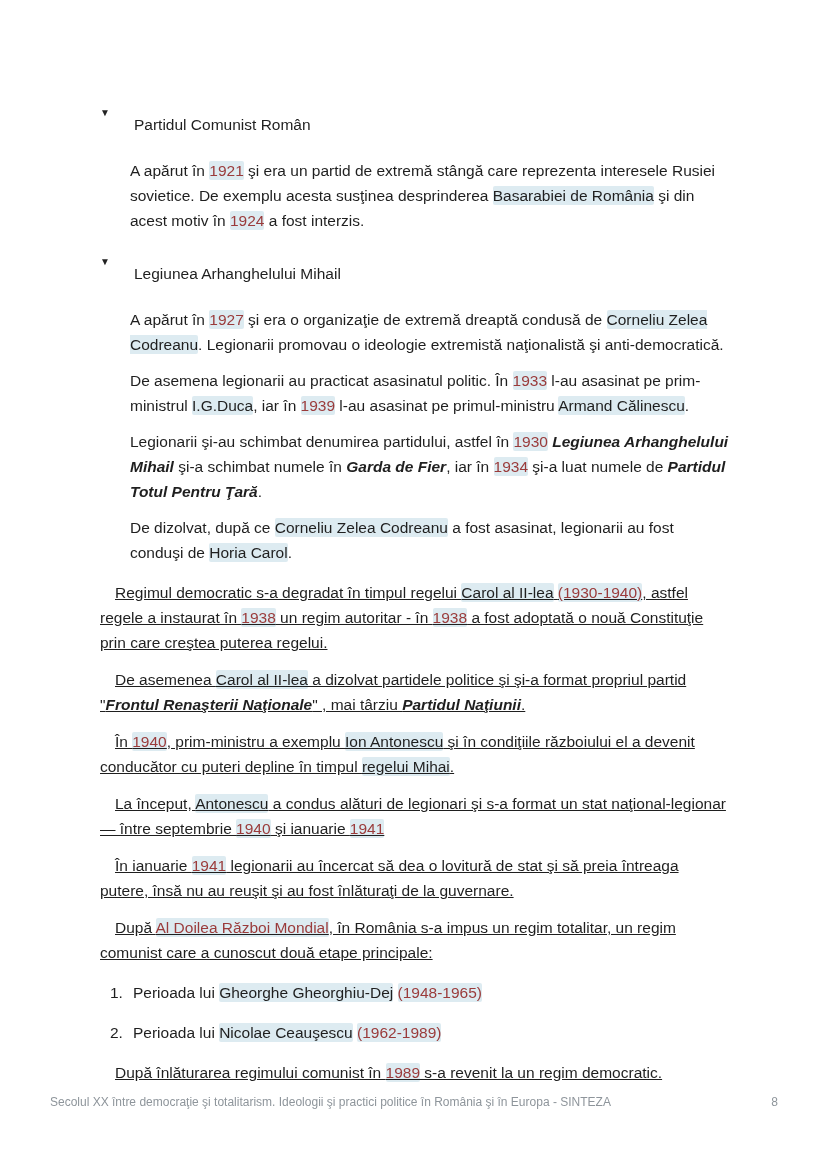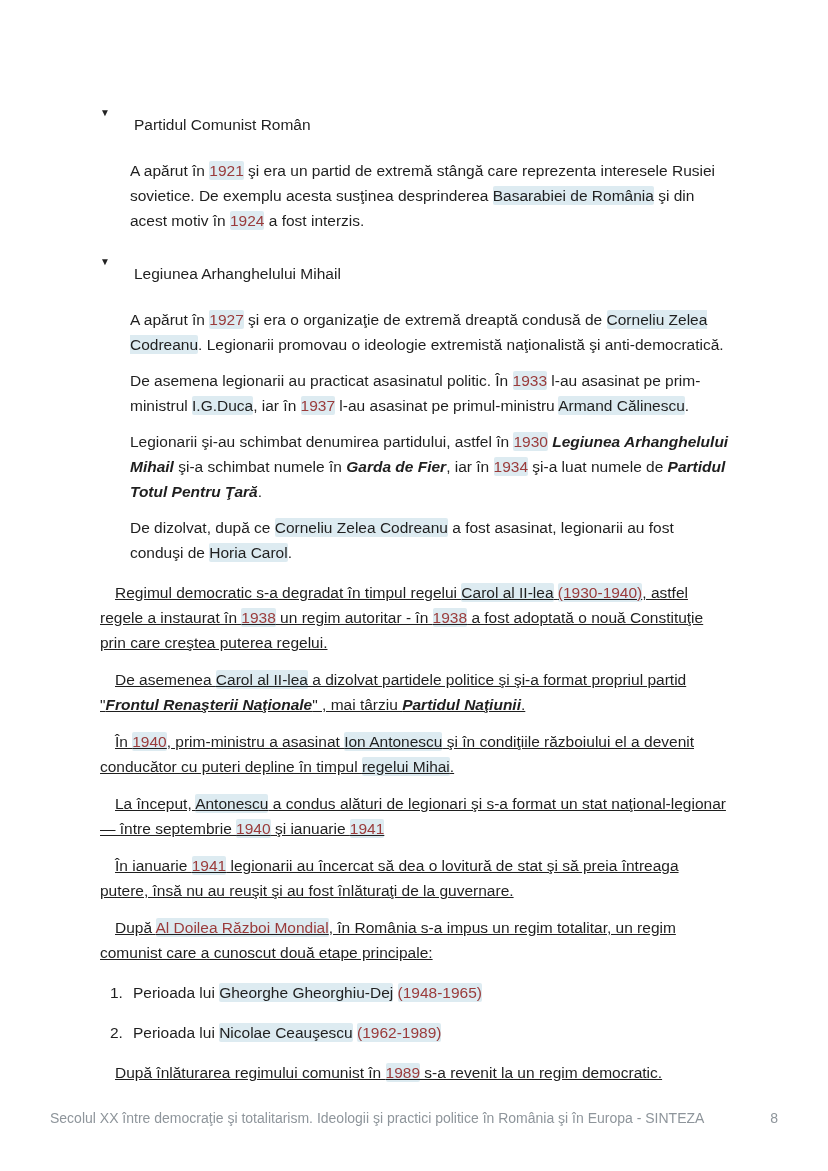--- a/index.html
+++ b/index.html
@@ -58,25 +58,25 @@
     background: var(--hl, #ddebf1);
     border-radius: 2px;
     padding: 1px 0;
   }
   .red { color: var(--red, #9a3b3b); }
   .bi { font-weight: bold; font-style: italic; }
   .footer {
     position: absolute;
     left: 50px;
     right: 50px;
-    bottom: 46px;
+    bottom: 62px;
     display: flex;
     justify-content: space-between;
     align-items: baseline;
-    font-size: 14px;
+    font-size: 12px;
     line-height: 14px;
     color: var(--footer, #8e959b);
     gap: 16px;
   }
 </style>
 </head>
 <body>
 
 <div class="page" style="--page-bg: #ffffff; --body: #1f1f1f; --hl: #ddebf1; --red: #9a3b3b; --footer: #8e959b;">
   <div class="content">
@@ -87,27 +87,27 @@
     </div>
 
     <p class="para child"><span>A apărut în </span><span class="hl red">1921</span><span> şi era un partid de extremă stângă care reprezenta interesele Rusiei sovietice. De exemplu acesta susţinea desprinderea </span><span class="hl">Basarabiei de România</span><span> şi din acest motiv în </span><span class="hl red">1924</span><span> a fost interzis.</span></p>
 
     <div class="toggle-row">
       <span class="tri">▼</span>
       <p class="toggle-title"><span>Legiunea Arhanghelului Mihail</span></p>
     </div>
 
     <p class="para child"><span>A apărut în </span><span class="hl red">1927</span><span> şi era o organizaţie de extremă dreaptă condusă de </span><span class="hl">Corneliu Zelea Codreanu</span><span>. Legionarii promovau o ideologie extremistă naţionalistă şi anti-democratică.</span></p>
-    <p class="para child"><span>De asemena legionarii au practicat asasinatul politic. În </span><span class="hl red">1933</span><span> l-au asasinat pe prim-ministrul </span><span class="hl">I.G.Duca</span><span>, iar în </span><span class="hl red">1937</span><span> l-au asasinat pe primul-ministru </span><span class="hl">Armand Călinescu</span><span>.</span></p>
+    <p class="para child"><span>De asemena legionarii au practicat asasinatul politic. În </span><span class="hl red">1933</span><span> l-au asasinat pe prim-ministrul </span><span class="hl">I.G.Duca</span><span>, iar în </span><span class="hl red">1939</span><span> l-au asasinat pe primul-ministru </span><span class="hl">Armand Călinescu</span><span>.</span></p>
     <p class="para child"><span>Legionarii şi-au schimbat denumirea partidului, astfel în </span><span class="hl red">1930</span><span> </span><span class="bi">Legiunea Arhanghelului Mihail</span><span> şi-a schimbat numele în </span><span class="bi">Garda de Fier</span><span>, iar în </span><span class="hl red">1934</span><span> şi-a luat numele de </span><span class="bi">Partidul Totul Pentru Ţară</span><span>.</span></p>
     <p class="para child"><span>De dizolvat, după ce </span><span class="hl">Corneliu Zelea Codreanu</span><span> a fost asasinat, legionarii au fost conduşi de </span><span class="hl">Horia Carol</span><span>.</span></p>
 
     <p class="para root gap-top"><span>Regimul democratic s-a degradat în timpul regelui </span><span class="hl">Carol al II-lea</span><span> </span><span class="hl red">(1930-1940)</span><span>, astfel regele a instaurat în </span><span class="hl red">1938</span><span> un regim autoritar - în </span><span class="hl red">1938</span><span> a fost adoptată o nouă Constituţie prin care creştea puterea regelui.</span></p>
     <p class="para root"><span>De asemenea </span><span class="hl">Carol al II-lea</span><span> a dizolvat partidele politice şi şi-a format propriul partid "</span><span class="bi">Frontul Renaşterii Naţionale</span><span>" , mai târziu </span><span class="bi">Partidul Naţiunii</span><span>.</span></p>
-    <p class="para root"><span>În </span><span class="hl red">1940</span><span>, prim-ministru a asasinat </span><span class="hl">Ion Antonescu</span><span> şi în condiţiile războiului el a devenit conducător cu puteri depline în timpul </span><span class="hl">regelui Mihai</span><span>.</span></p>
+    <p class="para root"><span>În </span><span class="hl red">1940</span><span>, prim-ministru a exemplu </span><span class="hl">Ion Antonescu</span><span> şi în condiţiile războiului el a devenit conducător cu puteri depline în timpul </span><span class="hl">regelui Mihai</span><span>.</span></p>
     <p class="para root"><span>La început, </span><span class="hl">Antonescu</span><span> a condus alături de legionari şi s-a format un stat naţional-legionar — între septembrie </span><span class="hl red">1940</span><span> şi ianuarie </span><span class="hl red">1941</span></p>
     <p class="para root"><span>În ianuarie </span><span class="hl red">1941</span><span> legionarii au încercat să dea o lovitură de stat şi să preia întreaga putere, însă nu au reuşit şi au fost înlăturaţi de la guvernare.</span></p>
     <p class="para root"><span>După </span><span class="hl red">Al Doilea Război Mondial</span><span>, în România s-a impus un regim totalitar, un regim comunist care a cunoscut două etape principale:</span></p>
 
     <div class="list-item">
       <span class="marker">1.</span>
       <p class="list-text"><span>Perioada lui </span><span class="hl">Gheorghe Gheorghiu-Dej</span><span> </span><span class="hl red">(1948-1965)</span></p>
     </div>
 
     <div class="list-item">

